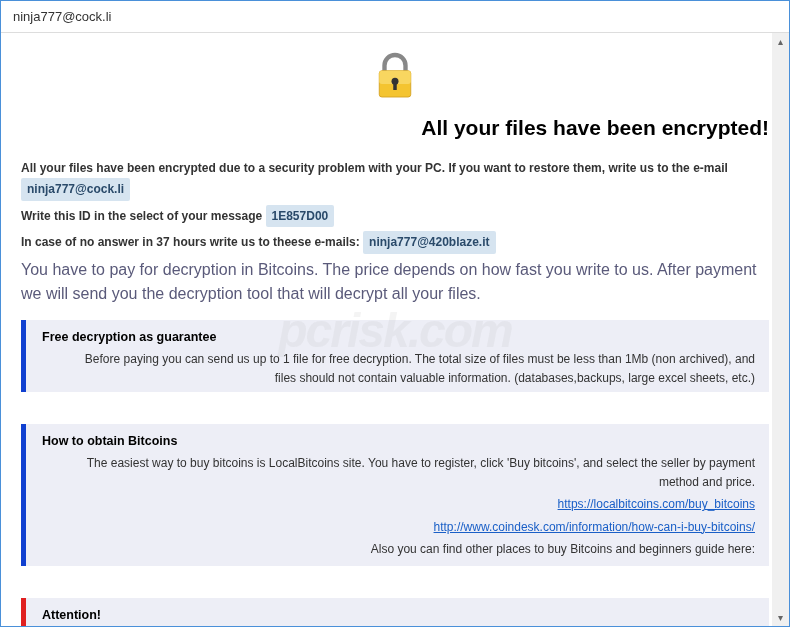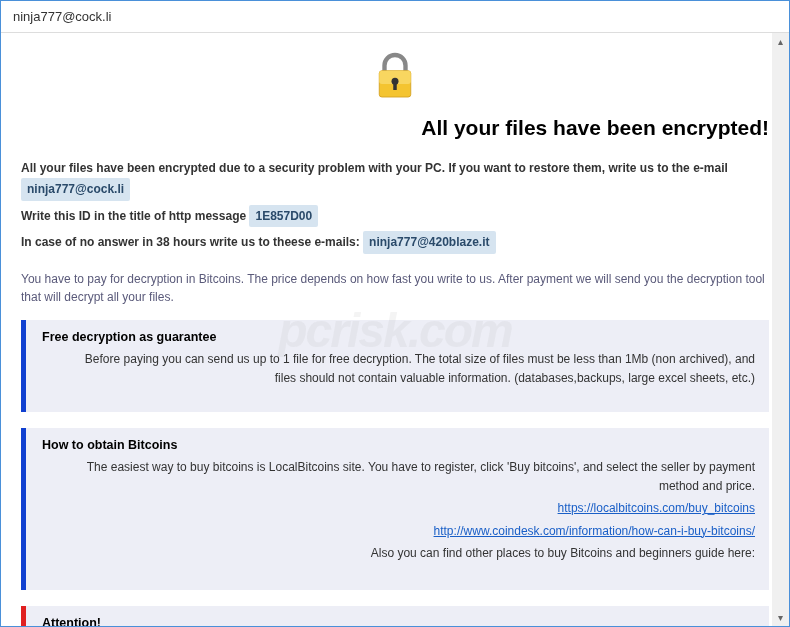--- a/index.html
+++ b/index.html
@@ -57,30 +57,30 @@
     .badge {
       display: inline-block;
       background: #d6e4f0;
       color: #2a4a6a;
       padding: 1px 6px;
       border-radius: 2px;
       font-weight: bold;
       font-size: 12px;
     }
     .note {
-      font-size: 12px;
+      font-size: 16px;
       color: #5a5a7a;
       line-height: 1.5;
-      margin: 16px 0 14px 0;
+      margin: 4px 0 14px 0;
     }
     .section {
       background: #edeef6;
       border-left: 5px solid;
-      padding: 10px 14px 24px 16px;
-      margin-bottom: 16px;
+      padding: 10px 14px 4px 16px;
+      margin-bottom: 32px;
     }
     .section.blue { border-left-color: #1040d0; }
     .section.red { border-left-color: #e02020; }
     .section-title {
       font-size: 12.5px;
       font-weight: bold;
       color: #000;
       margin-bottom: 6px;
     }
     .section-body {
@@ -168,25 +168,25 @@
       </svg>
     </div>
 
     <div class="main-heading">All your files have been encrypted!</div>
 
     <div class="intro-text">
       <b>All your files have been encrypted due to a security problem with your PC. If you want to restore them, write us to the e-mail </b>
       <span class="badge">ninja777@cock.li</span>
     </div>
     <div class="intro-text">
-      <b>Write this ID in the title of http message </b>
+      <b>Write this ID in the select of your message </b>
       <span class="badge">1E857D00</span>
     </div>
     <div class="intro-text">
-      <b>In case of no answer in 38 hours write us to theese e-mails: </b>
+      <b>In case of no answer in 37 hours write us to theese e-mails: </b>
       <b><span class="badge">ninja777@420blaze.it</span></b>
     </div>
 
     <div class="note">You have to pay for decryption in Bitcoins. The price depends on how fast you write to us. After payment we will send you the decryption tool that will decrypt all your files.</div>
 
     <div class="section blue">
       <div class="section-title">Free decryption as guarantee</div>
       <div class="section-body">Before paying you can send us up to 1 file for free decryption. The total size of files must be less than 1Mb (non archived), and files should not contain valuable information. (databases,backups, large excel sheets, etc.)</div>
     </div>
 

